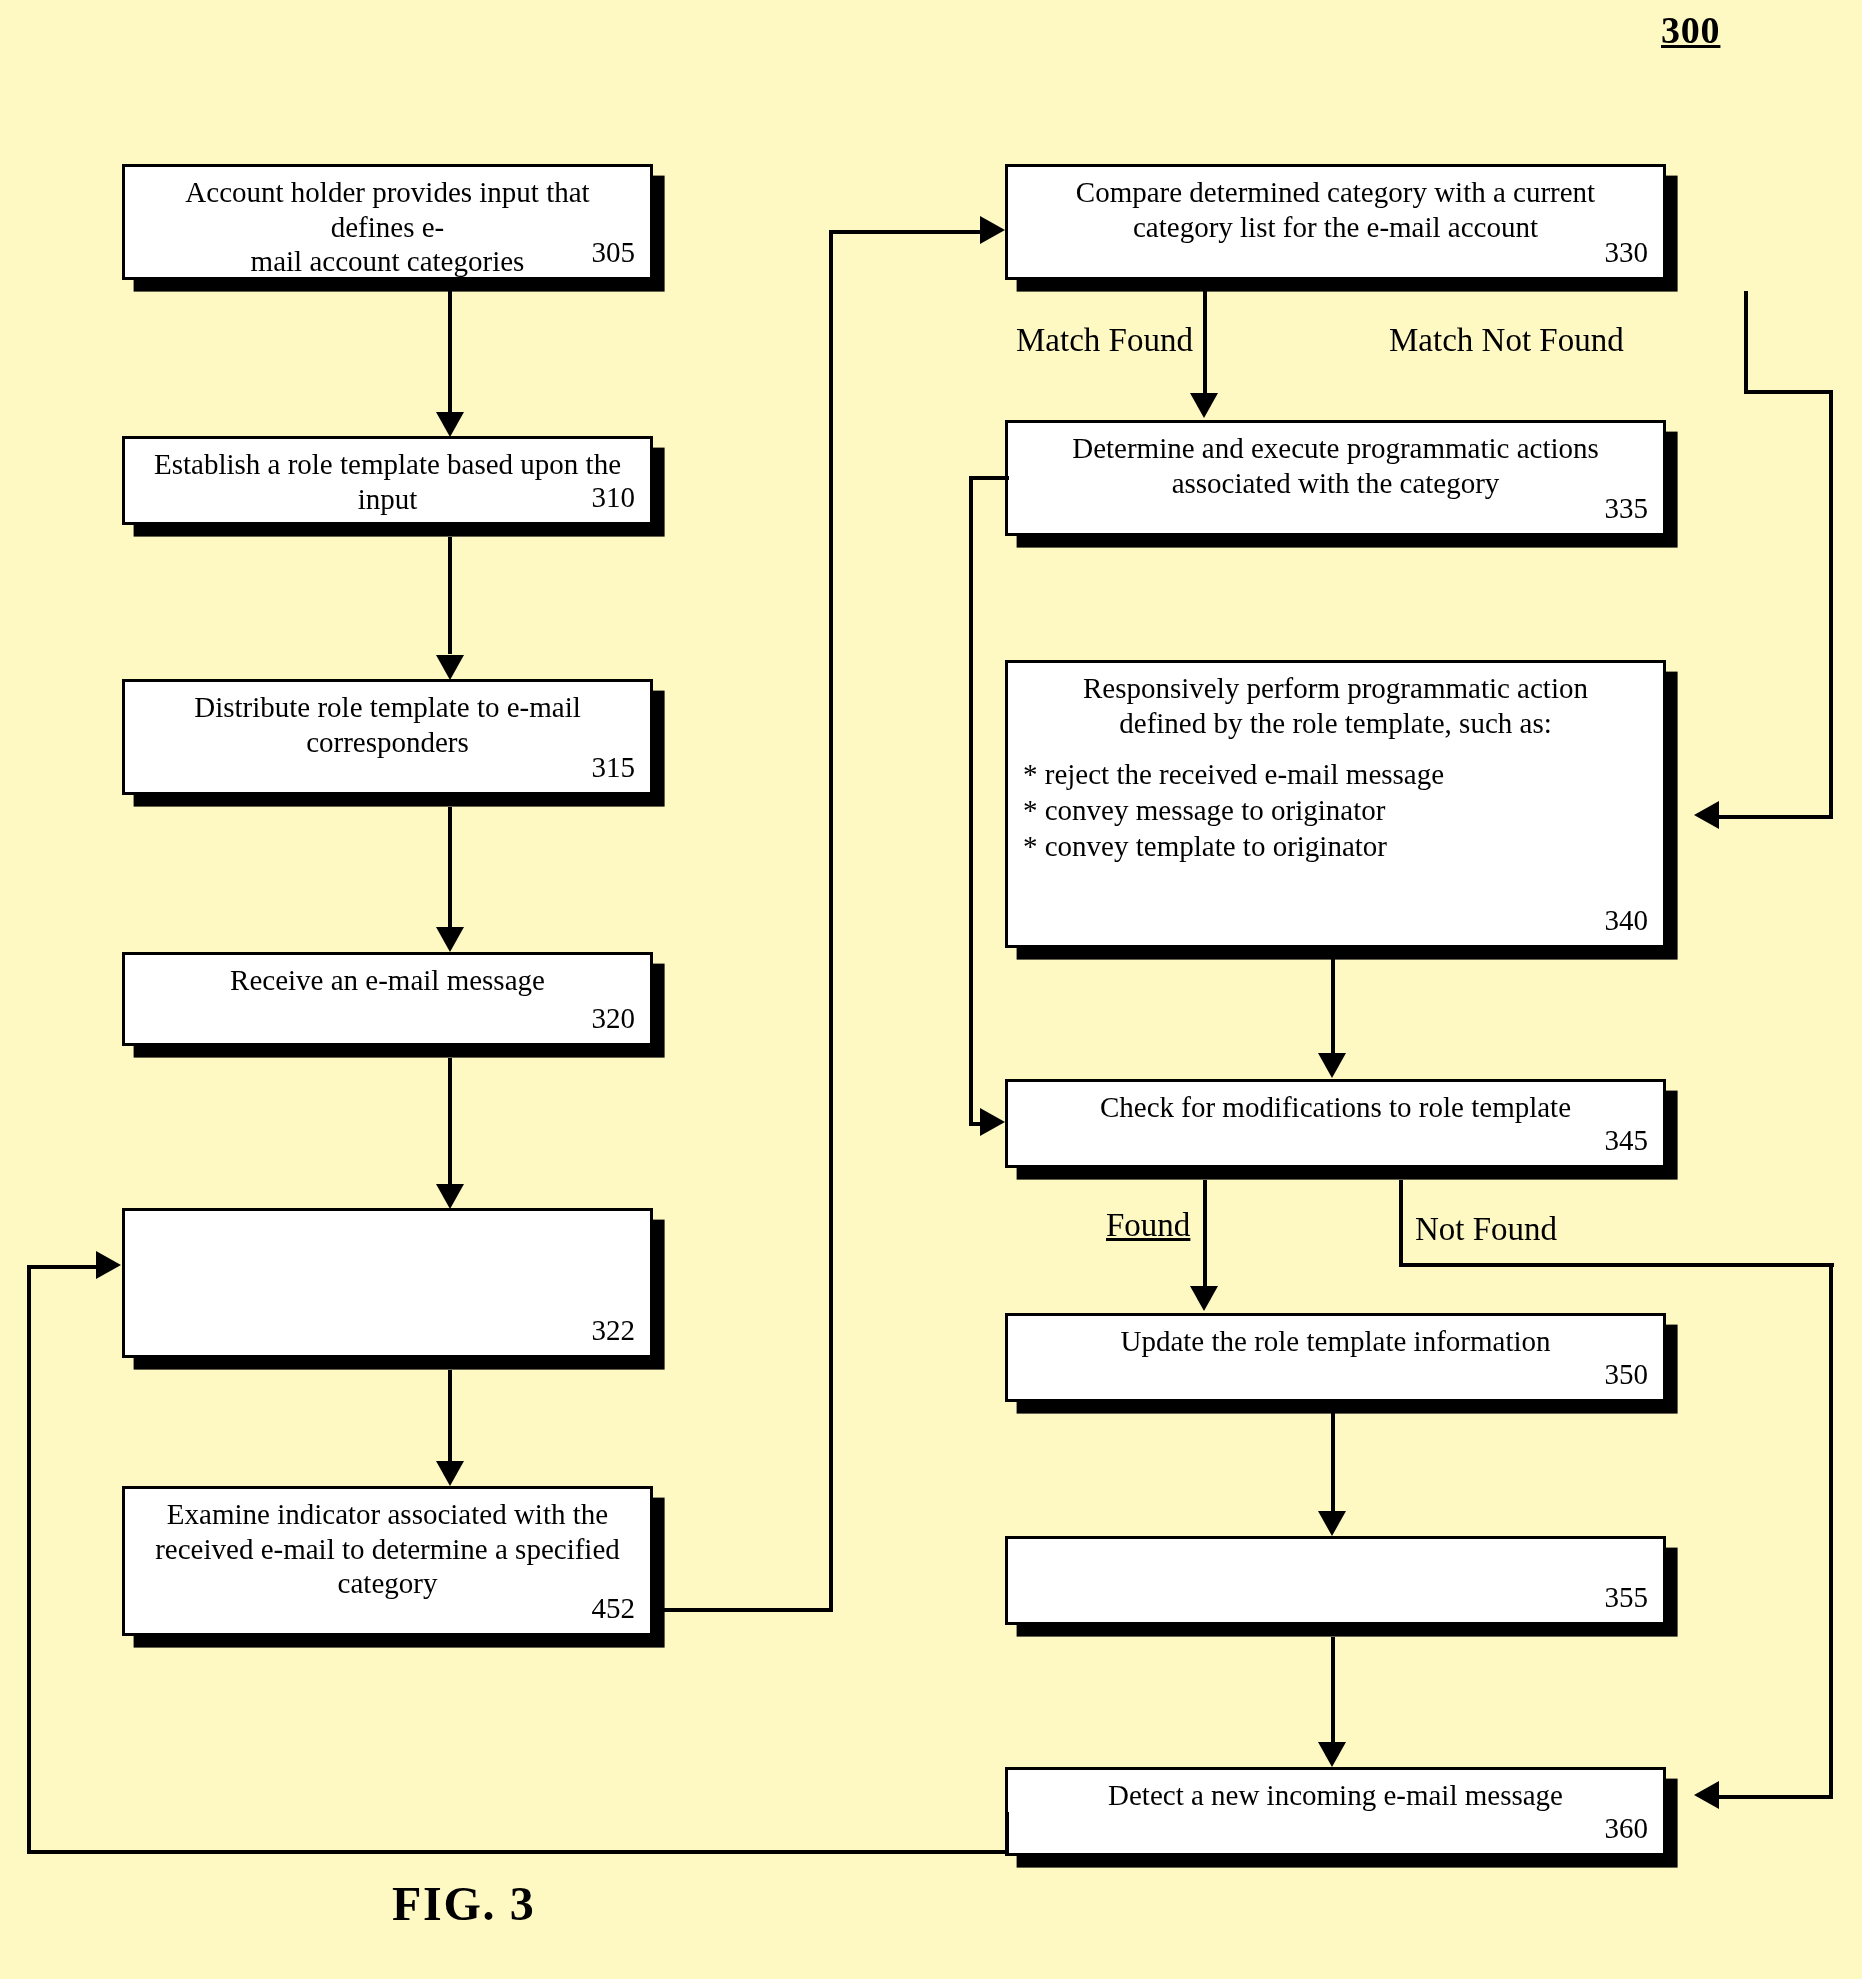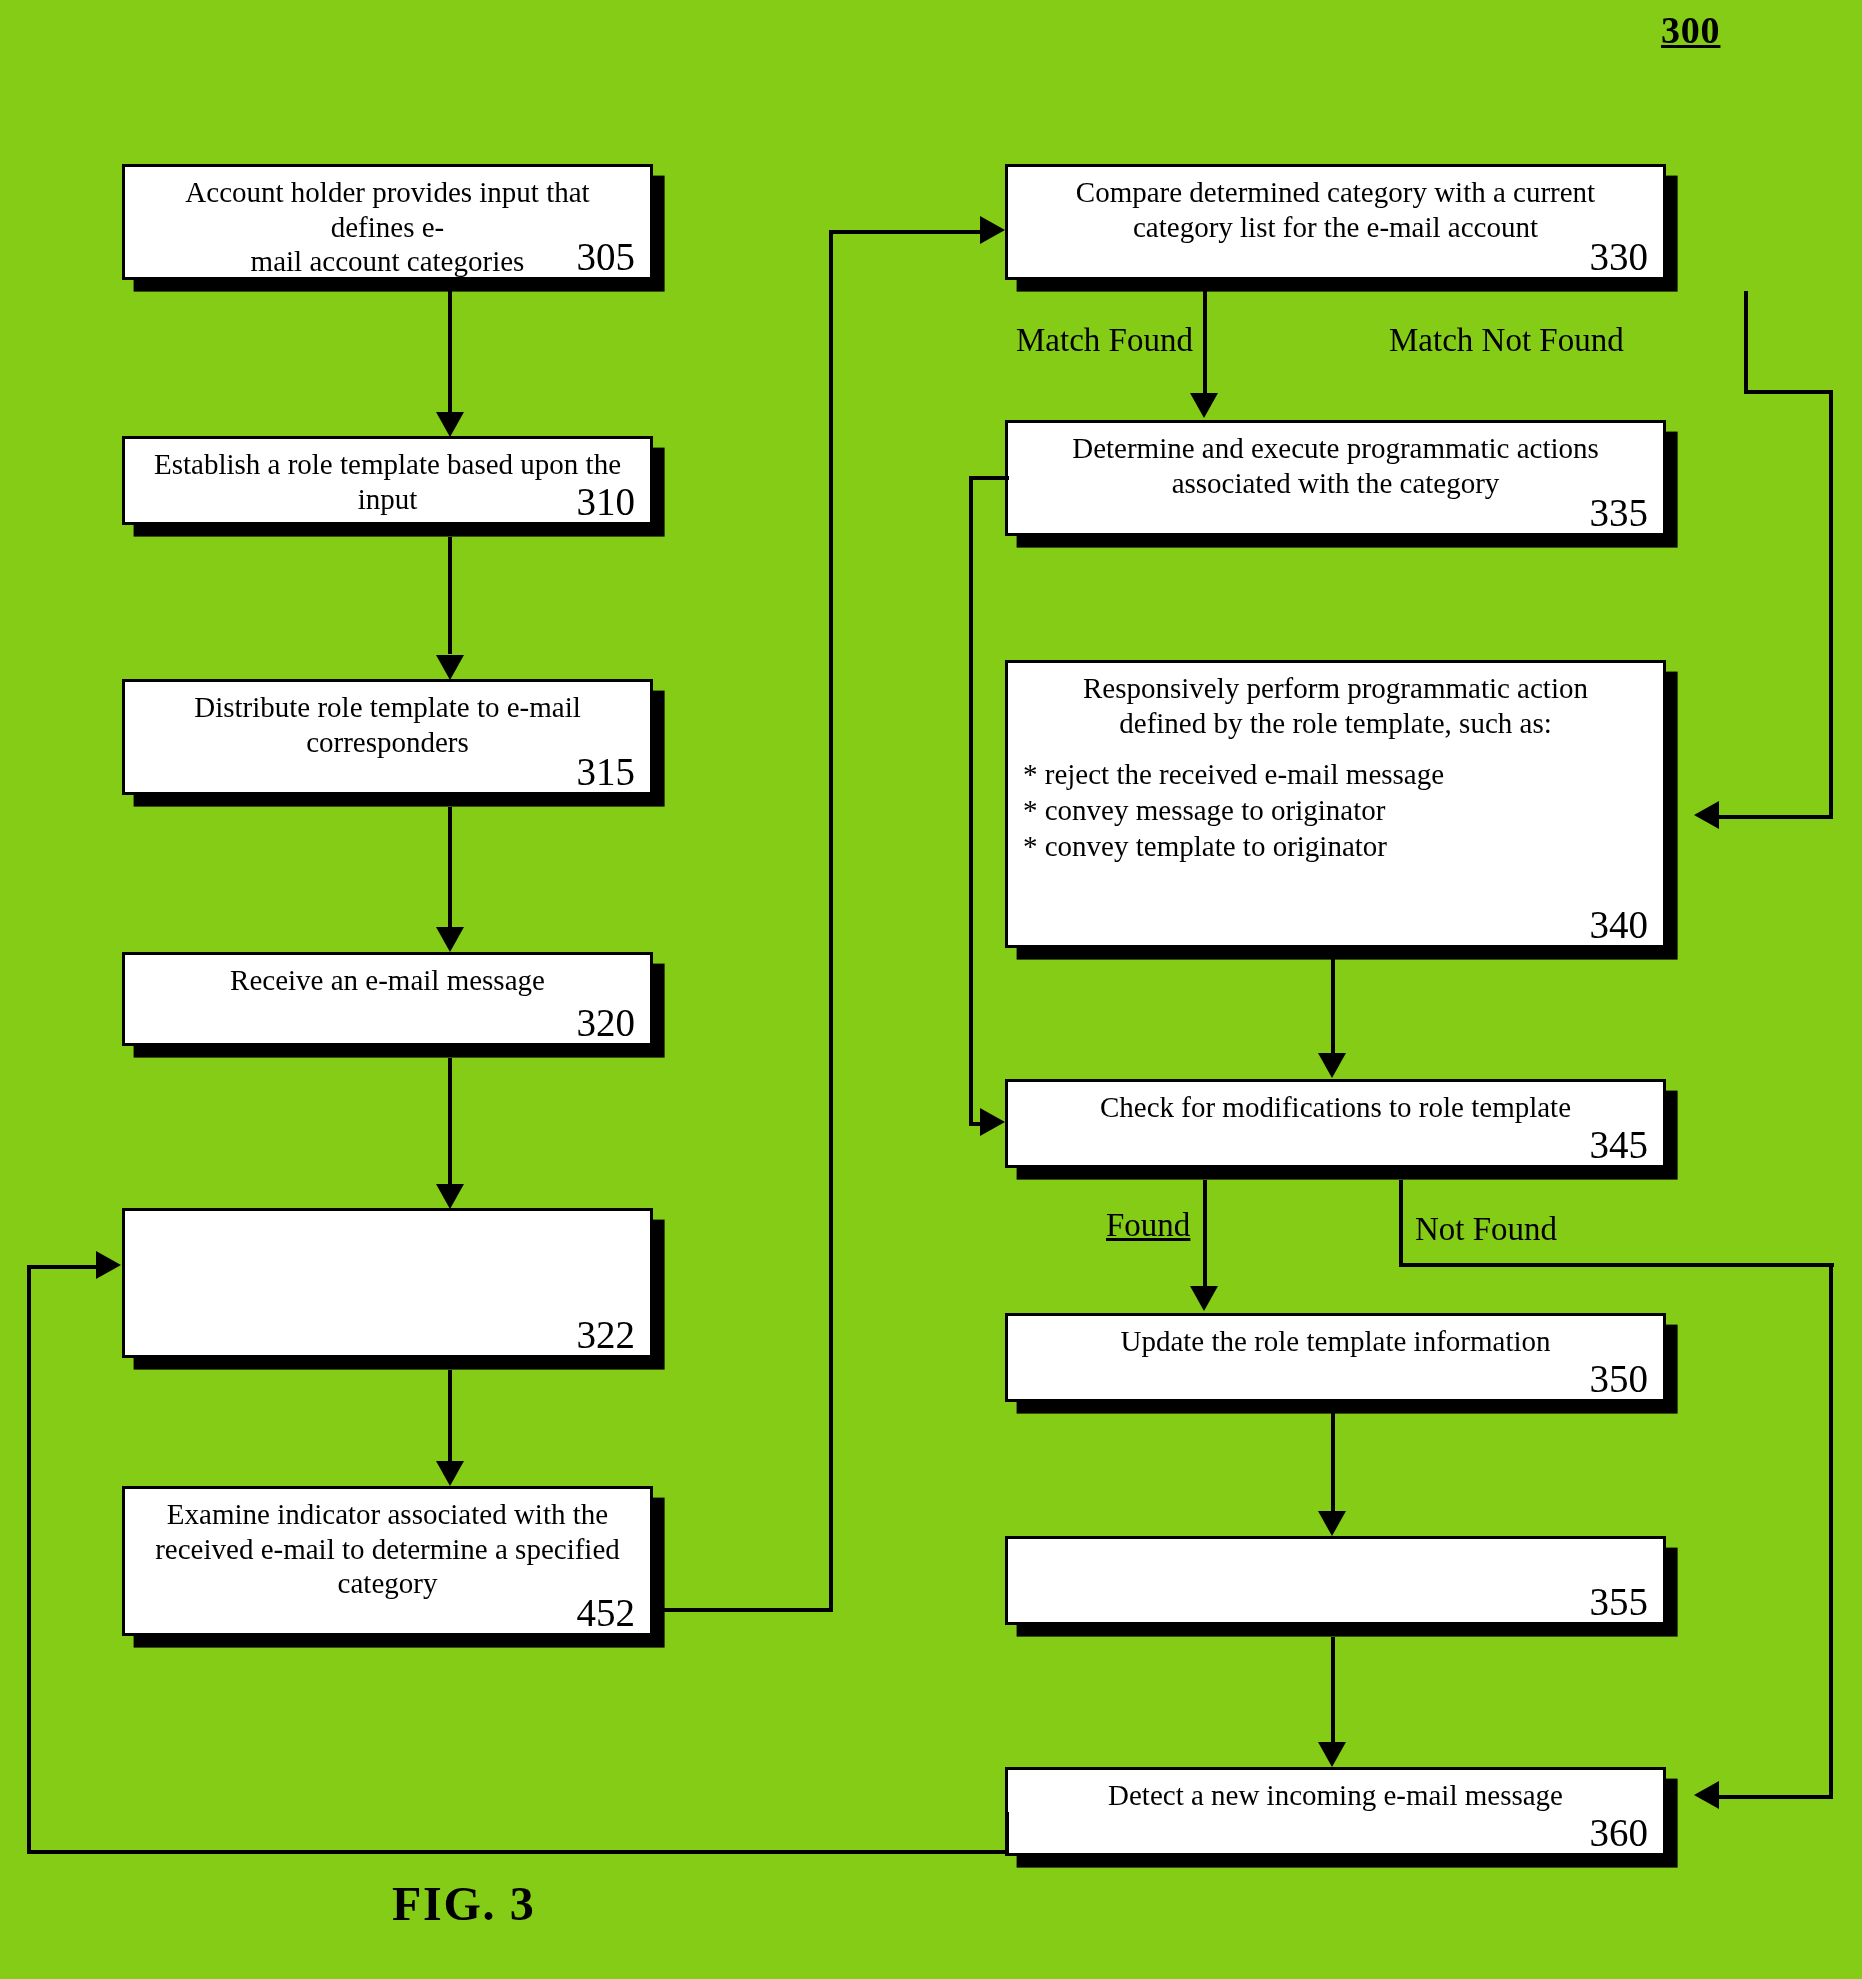--- a/index.html
+++ b/index.html
@@ -4,21 +4,21 @@
 <style>
   html, body {
     margin: 0;
     padding: 0;
     background: #ffffff;
   }
   #page {
     position: relative;
     width: 1862px;
     height: 1980px;
-    background: #84cc16;
+    background: #fef9c3;
     font-family: "Liberation Serif", "DejaVu Serif", serif;
     color: #000000;
     overflow: hidden;
   }
 
   
   .fig-number {
     position: absolute;
     font-size: 38px;
     font-weight: bold;
@@ -45,22 +45,22 @@
   }
   .node-text {
     font-size: 29px;
     line-height: 1.18;
     text-align: center;
     white-space: pre-line;
   }
   .node-ref {
     position: absolute;
     right: 15px;
-    bottom: 1px;
-    font-size: 39px;
+    bottom: 10px;
+    font-size: 29px;
     line-height: 1;
   }
   .node-bullets {
     font-size: 29px;
     line-height: 1.24;
     text-align: left;
     margin-top: 17px;
     white-space: pre-line;
   }
 

